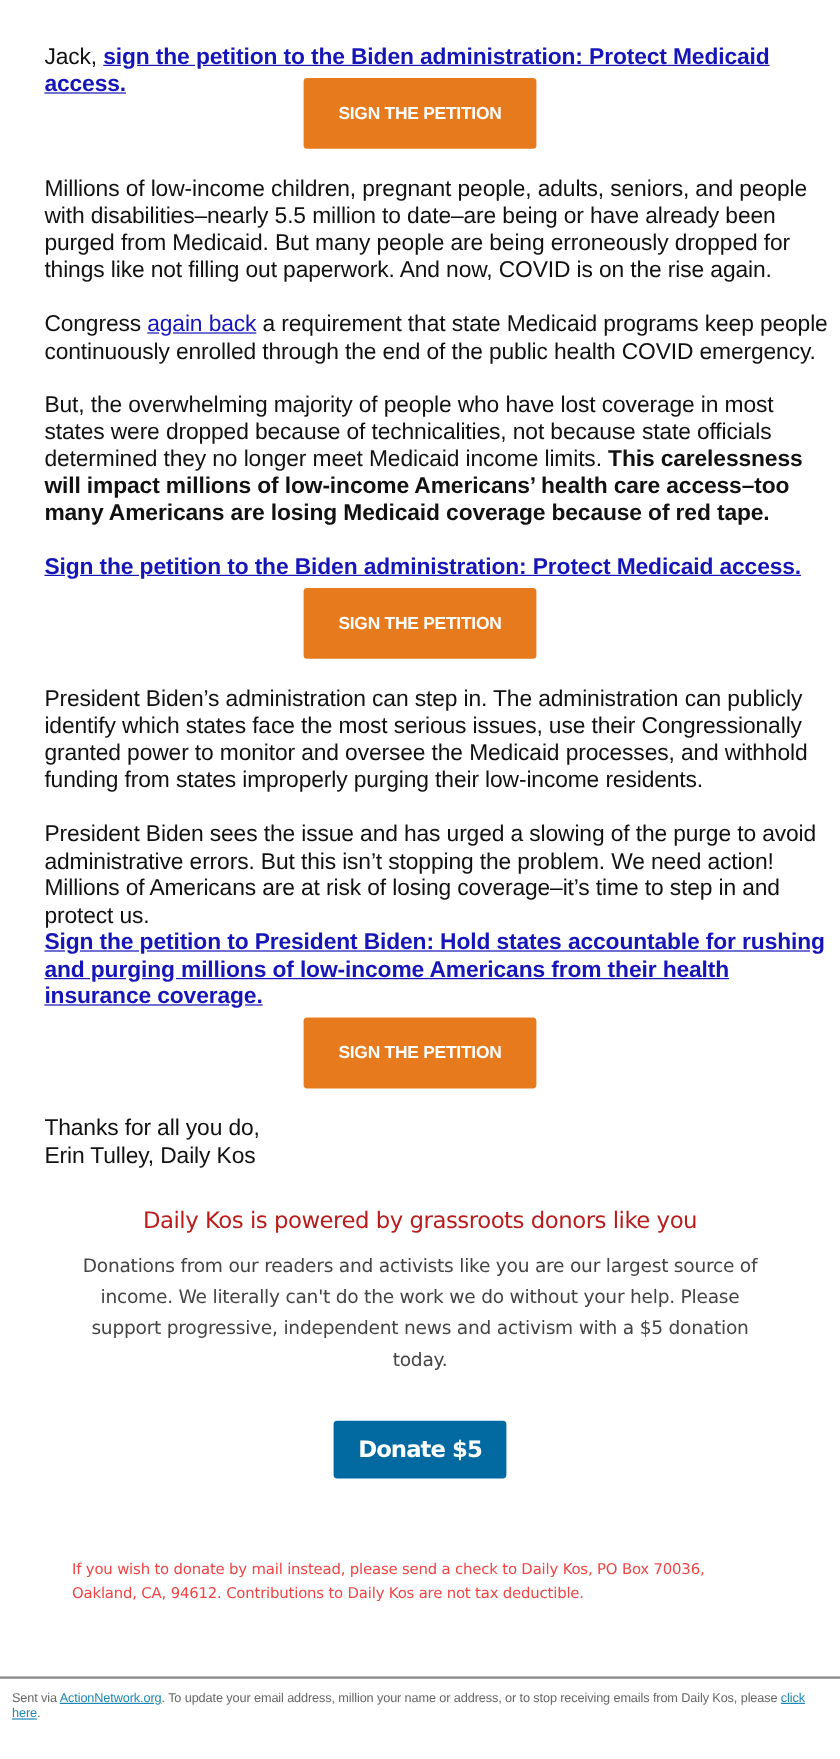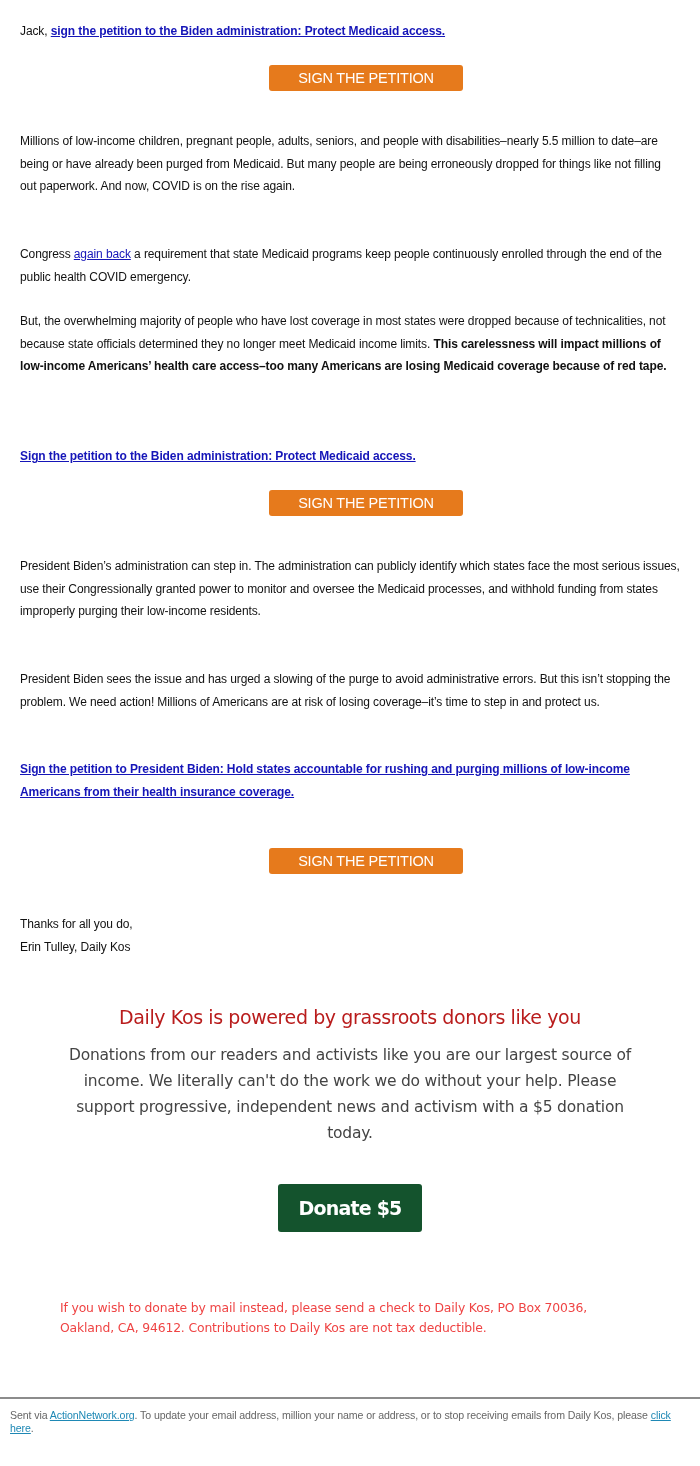--- a/index.html
+++ b/index.html
@@ -18,49 +18,48 @@
     .main {
       position: absolute;
       left: 20px;
       top: 0;
       width: 660px;
     }
     .p {
       position: absolute;
       left: 0;
       width: 660px;
-      font-size: 12px;
+      font-size: 19px;
       line-height: 22.5px;
       letter-spacing: -0.1px;
-      margin: 0;
+      margin: 17px;
     }
     .p b { font-weight: bold; }
     a.link {
       color: #1a0dab;
       color: #1515b8;
       text-decoration: underline;
     }
     a.link.bold { font-weight: bold; }
     .btn {
       position: absolute;
       left: 233px;
       width: 194px;
-      height: 26px;
+      height: 59px;
       background: #e67a1c;
       border-radius: 3px;
       color: #ffffff;
       font-family: "Liberation Sans", sans-serif;
-      font-weight: normal;
+      font-weight: bold;
       font-size: 14.5px;
       letter-spacing: -0.2px;
       display: flex;
       align-items: center;
       justify-content: center;
       text-decoration: none;
-      margin-left: 16px;
     }
     .donate-section {
       position: absolute;
       left: 0;
       width: 700px;
       top: 1000px;
       text-align: center;
       font-family: "DejaVu Sans", sans-serif;
     }
     .donate-title {
@@ -81,21 +80,21 @@
       color: #444444;
       letter-spacing: -0.2px;
       text-align: center;
     }
     .donate-btn {
       position: absolute;
       left: 278px;
       top: 1184px;
       width: 144px;
       height: 48px;
-      background: #14532d;
+      background: #0369a1;
       border-radius: 3px;
       color: #ffffff;
       font-family: "DejaVu Sans", sans-serif;
       font-weight: bold;
       font-size: 19px;
       letter-spacing: -0.8px;
       display: flex;
       align-items: center;
       justify-content: center;
       text-decoration: none;

